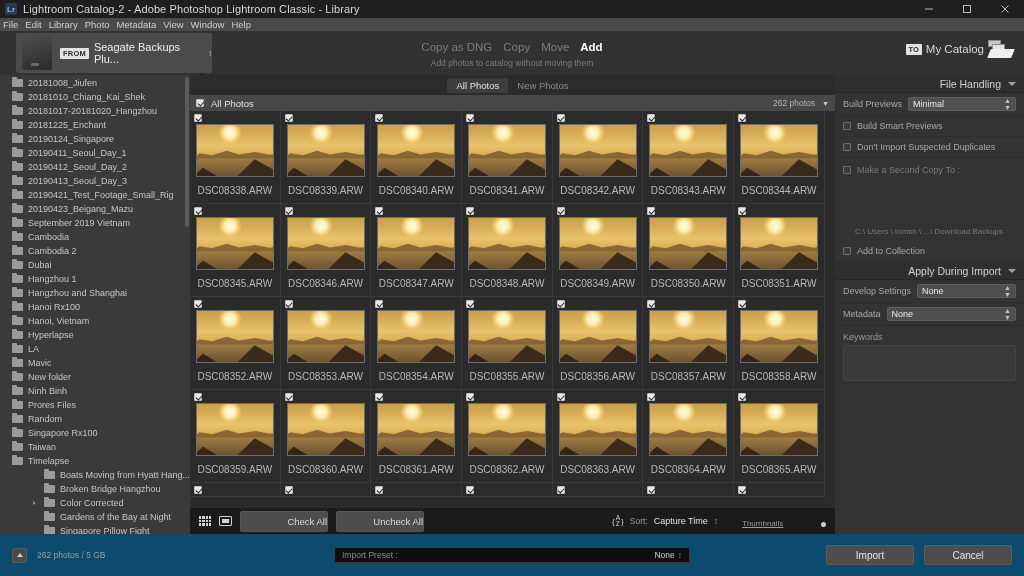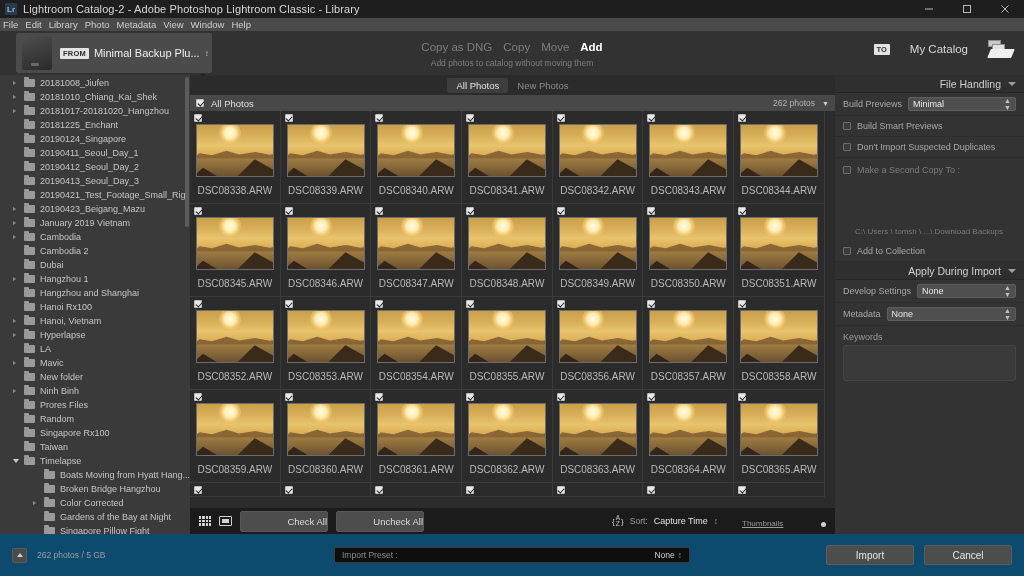--- a/index.html
+++ b/index.html
@@ -66,21 +66,21 @@
   }
   .arrow-right-src { left: 196px; top: 43px; }
 
   .modes { position: absolute; left: 0; right: 0; top: 6px; text-align: center; }
   .mode-row { display: inline-flex; gap: 11px; align-items: baseline; }
   .mode { color: #7e7e7e; font-size: 11.5px; }
   .mode.active { color: #ffffff; font-weight: bold; }
   .mode-sub { color: #7e7e7e; font-size: 8.5px; margin-top: 3px; }
 
   .dest { position: absolute; right: 10px; top: 8px; display: flex;
-          align-items: center; gap: 20px; }
+          align-items: center; gap: 4px; }
   .badge-to {
     background: #e3e3e3; color: #2c2c2c; font-size: 7.5px; font-weight: bold;
     padding: 1px 3px; border-radius: 1px;
   }
   .dest-name { color: #d7d7d7; font-size: 11.5px; }
   .catalog-icon { width: 26px; height: 20px; position: relative; }
   .catalog-icon .pg {
     position: absolute; background: #d2d2d2; border: 1px solid #8d8d8d;
   }
   .catalog-icon .p1 { left: 0; top: 1px; width: 13px; height: 7px; background:#c9c9c9;}
@@ -93,21 +93,21 @@
   
   .body-area { position: absolute; top: 75px; left: 0; right: 0; bottom: 42px;
                background: #1f1f1f; }
 
   
   .sidebar {
     position: absolute; left: 0; top: 0; width: 190px; bottom: 0;
     background: #3a3a3a; overflow: hidden; padding-top: 1px;
   }
   .folder-row {
-    display: flex; align-items: center; height: 14px; padding-left: 24px;
+    display: flex; align-items: center; height: 14px; padding-left: 12px;
     position: relative;
   }
   .folder-row.l2 { padding-left: 44px; }
   .twisty {
     position: absolute; width: 0; height: 0; border-left: 3.5px solid #8e8e8e;
     border-top: 2.5px solid transparent; border-bottom: 2.5px solid transparent;
   }
   .twisty.open { border-left: 3.5px solid transparent; border-right: 3.5px solid transparent;
                  border-top: 4px solid #cfcfcf; border-bottom: none; }
   .fi { width: 11px; height: 8px; background: #9a9a9a; border-radius: 1px;
@@ -311,21 +311,21 @@
     <div class="menu-item">Window</div>
     <div class="menu-item">Help</div>
   </div>
 
   <div class="import-header">
     <div class="src-panel">
       <div class="src-thumb"></div>
       <div class="src-lines">
         <div class="src-line1">
           <span class="badge-from">FROM</span>
-          <span class="src-name">Minimal Backup Plu...</span>
+          <span class="src-name">Seagate Backups Plu...</span>
           <span class="dd-mark">↕</span>
         </div>
       </div>
     </div>
     <div class="arrow-btn arrow-right-src">→</div>
 
     <div class="modes">
       <div class="mode-row">
         <span class="mode">Copy as DNG</span>
         <span class="mode">Copy</span>
@@ -392,21 +392,21 @@
             <span class="fname">20190421_Test_Footage_Small_Rig</span>
           </div>
           <div class="folder-row">
             <span class="twisty" style="left: 13px;"></span>
             <span class="fi"></span>
             <span class="fname">20190423_Beigang_Mazu</span>
           </div>
           <div class="folder-row">
             <span class="twisty" style="left: 13px;"></span>
             <span class="fi"></span>
-            <span class="fname">January 2019 Vietnam</span>
+            <span class="fname">September 2019 Vietnam</span>
           </div>
           <div class="folder-row">
             <span class="twisty" style="left: 13px;"></span>
             <span class="fi"></span>
             <span class="fname">Cambodia</span>
           </div>
           <div class="folder-row">
             <span class="fi"></span>
             <span class="fname">Cambodia 2</span>
           </div>

